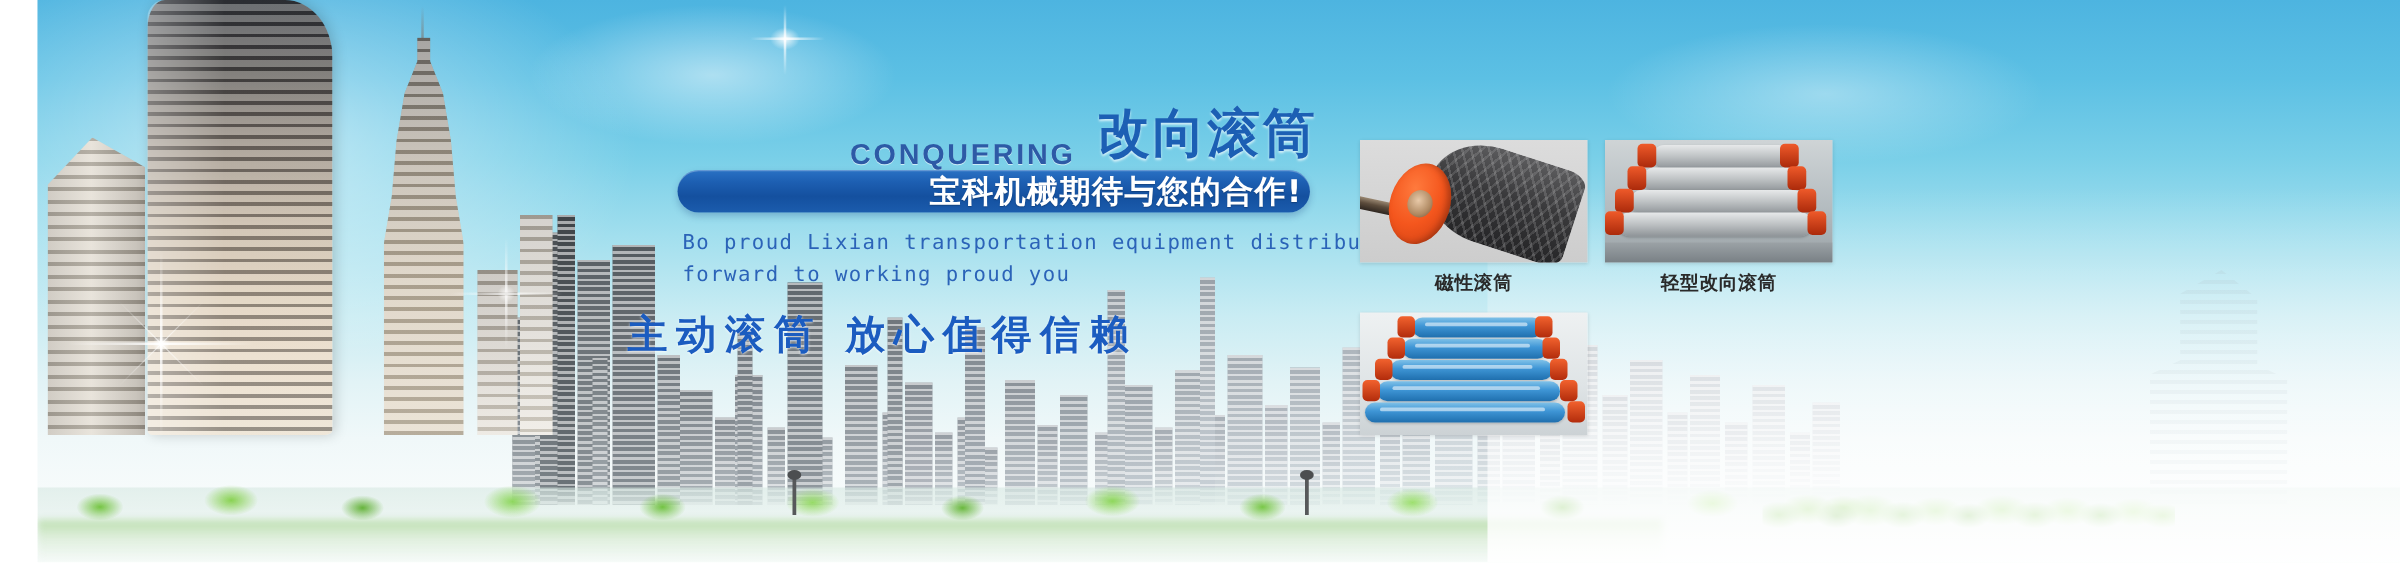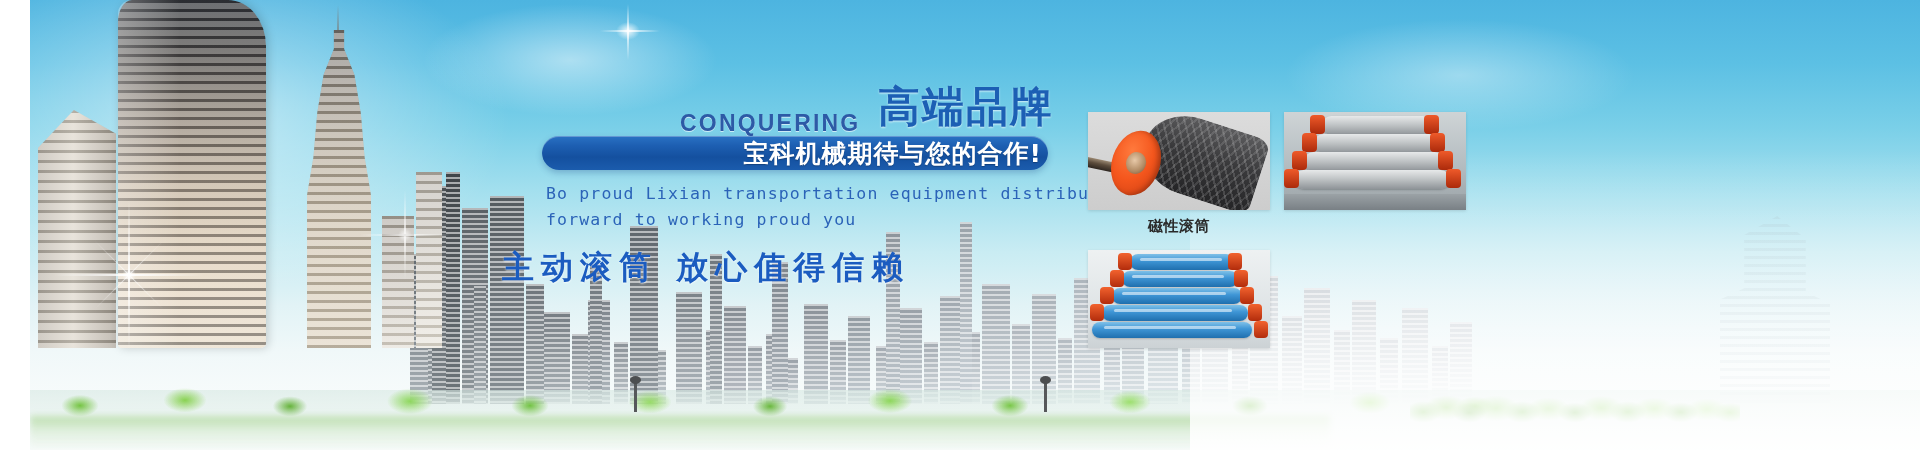--- a/index.html
+++ b/index.html
@@ -512,21 +512,21 @@
   <div class="hedge far"></div>
   <div class="lamp" style="left:604px;"></div>
   <div class="lamp" style="left:1014px;"></div>
 
   <div class="sky-glow-right"></div>
 
   <div class="text-block">
 
     <div class="conquering">CONQUERING</div>
 
-    <div class="brand-cn">高端品牌</div>
+    <div class="brand-cn">改向滚筒</div>
 
     <div class="ribbon">
       <span class="ribbon-text">宝科机械期待与您的合作!</span>
     </div>
 
     <div class="eng-line l1">Bo proud Lixian transportation equipment distribution look</div>
     <div class="eng-line l2">forward to working proud you</div>
 
     <div class="slogan">主动滚筒  放心值得信赖</div>
   </div>
@@ -553,20 +553,21 @@
         <span class="brk" style="left:26px; top:3px;"></span>
         <span class="brk" style="left:140px;top:3px;"></span>
         <span class="brk" style="left:18px; top:21px;"></span>
         <span class="brk" style="left:146px;top:21px;"></span>
         <span class="brk" style="left:8px;  top:39px;"></span>
         <span class="brk" style="left:154px;top:39px;"></span>
         <span class="brk" style="left:0px;  top:57px;"></span>
         <span class="brk" style="left:162px;top:57px;"></span>
         <span class="deck"></span>
       </div>
+      <div class="product-caption">轻型改向滚筒</div>
     </div>
 
     <div class="product-cell">
       <div class="product-photo p4">
         <span class="broll" style="left:42px; top:4px;  width:104px;"></span>
         <span class="bhl" style="left:52px; top:8px;  width:82px;"></span>
         <span class="broll" style="left:34px; top:21px; width:116px;"></span>
         <span class="bhl" style="left:44px; top:25px; width:92px;"></span>
         <span class="broll" style="left:24px; top:38px; width:130px;"></span>
         <span class="bhl" style="left:34px; top:42px; width:104px;"></span>

